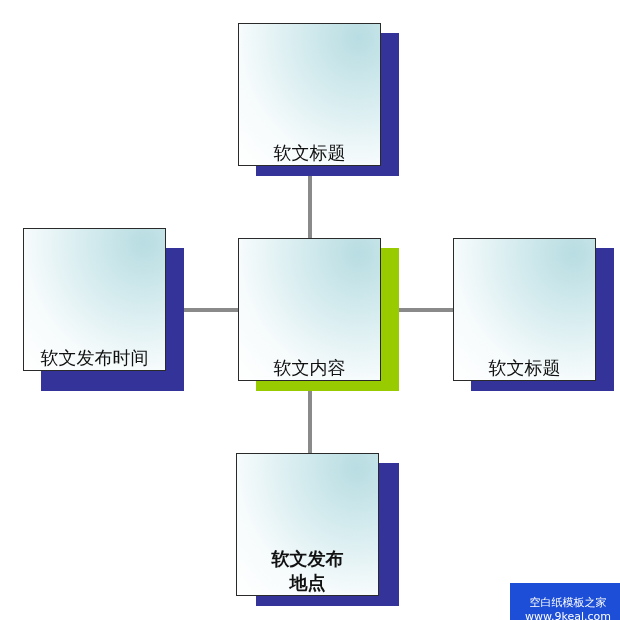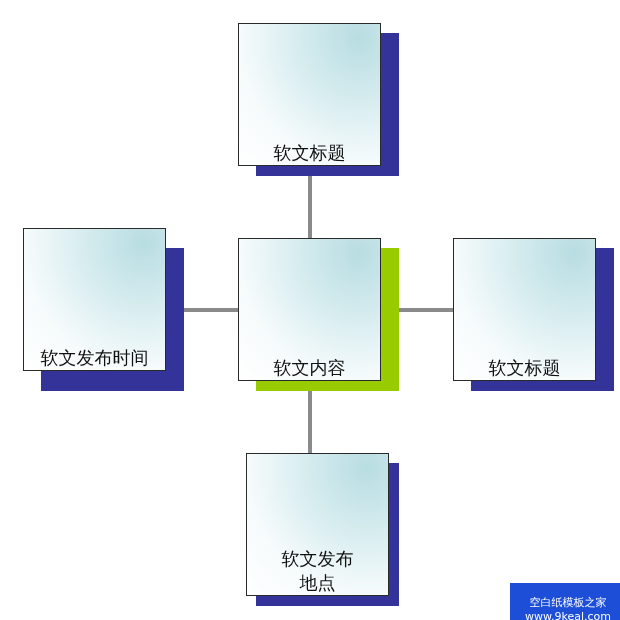--- a/index.html
+++ b/index.html
@@ -37,21 +37,21 @@
 <div class="box" style="left:238px;top:238px;">
   <span class="label">软文内容</span>
 </div>
 
 <div class="shadow" style="left:471px;top:248px;background:#33339a;"></div>
 <div class="box" style="left:453px;top:238px;">
   <span class="label">软文标题</span>
 </div>
 
 <div class="shadow" style="left:256px;top:463px;background:#33339a;"></div>
-<div class="box" style="left:246px;top:453px;">
+<div class="box" style="left:236px;top:453px;font-weight:bold;">
   <span class="label">软文发布
 地点</span>
 </div>
 
 <div class="watermark">
   <div>空白纸模板之家</div>
   <div>www.9keal.com</div>
 </div>
 
 </body></html>

